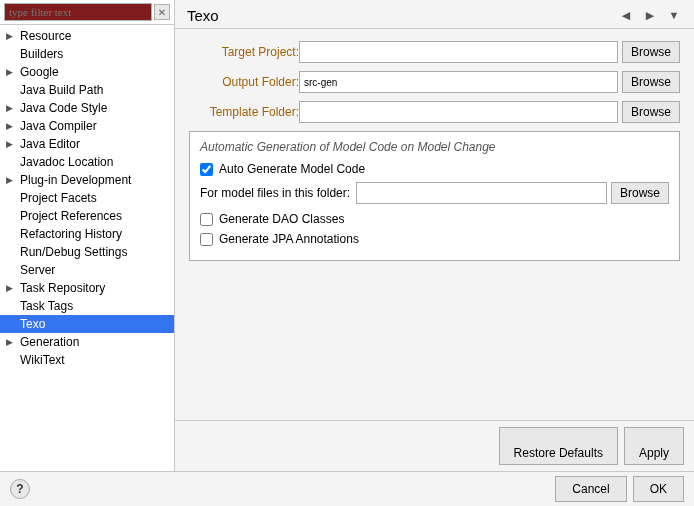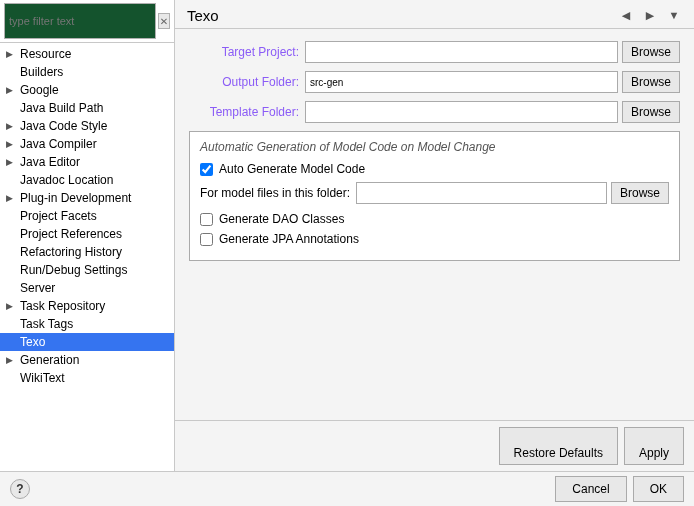--- a/index.html
+++ b/index.html
@@ -34,25 +34,26 @@
       display: flex;
       align-items: center;
       border-bottom: 1px solid #c8c8c8;
       padding: 3px 4px;
       background: #fff;
     }
 
     .filter-input {
       flex: 1;
       border: 1px solid #b0b0b0;
-      padding: 11px 4px;
+      padding: 2px 4px;
       font-size: 11px;
       color: #999;
       outline: none;
-      background: #14532d;
+      background: #7f1d1d;
+      font-family: Liberation Serif, serif;
     }
 
     .filter-clear {
       width: 16px;
       height: 16px;
       display: flex;
       align-items: center;
       justify-content: center;
       cursor: pointer;
       color: #666;
@@ -153,23 +154,22 @@
 
     .form-row {
       display: flex;
       align-items: center;
       margin-bottom: 8px;
     }
 
     .form-label {
       width: 110px;
       text-align: right;
-      margin-right: 6px;
-      font-size: 12px;
-      color: #8b5cf6;
+      font-size: 12px;
+      color: #a16207;
       white-space: nowrap;
     }
 
     .form-input {
       flex: 1;
       height: 22px;
       border: 1px solid #aaa;
       padding: 2px 4px;
       font-size: 10px;
       background: #fff;

